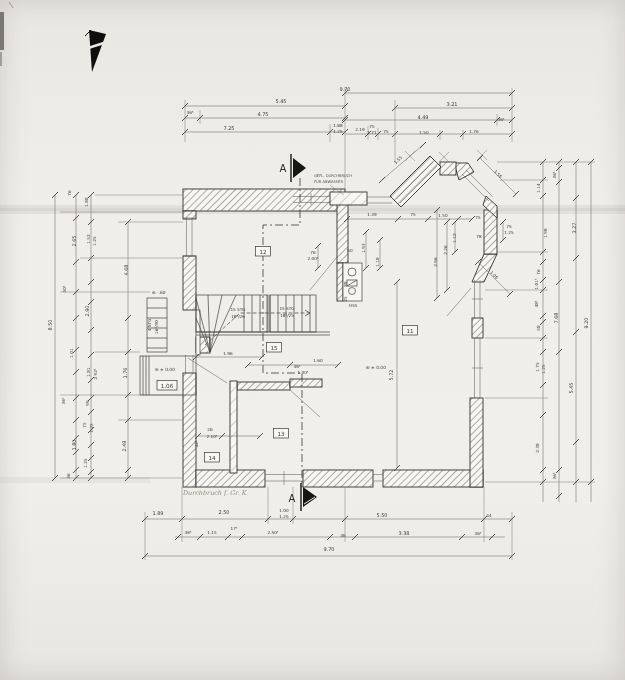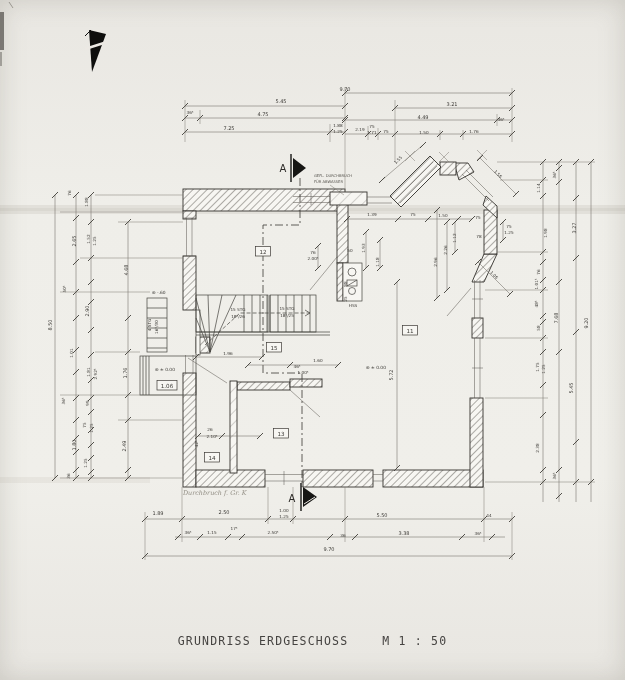--- a/index.html
+++ b/index.html
@@ -511,14 +511,13 @@
         <text x="410" y="333" class="lb room">11</text>
         <rect x="273.5" y="428.5" width="15" height="9.5" fill="#f7f6f2" stroke="#3c3a36" stroke-width="0.7"></rect>
         <text x="281" y="436" class="lb room">13</text>
         <rect x="204.5" y="452.5" width="15" height="9.5" fill="#f7f6f2" stroke="#3c3a36" stroke-width="0.7"></rect>
         <text x="212" y="460" class="lb room">14</text>
         <rect x="157" y="380.5" width="20" height="9.5" fill="#f7f6f2" stroke="#3c3a36" stroke-width="0.7"></rect>
         <text x="167" y="388" class="lb room">1.06</text>
       </g>
 </svg>
 
-<div id="title-block"><span>GRUNDRISS ERDGESCHOSS</span><span class="sc">M 1 : 50</span></div>
 </div>
 
 </body></html>

